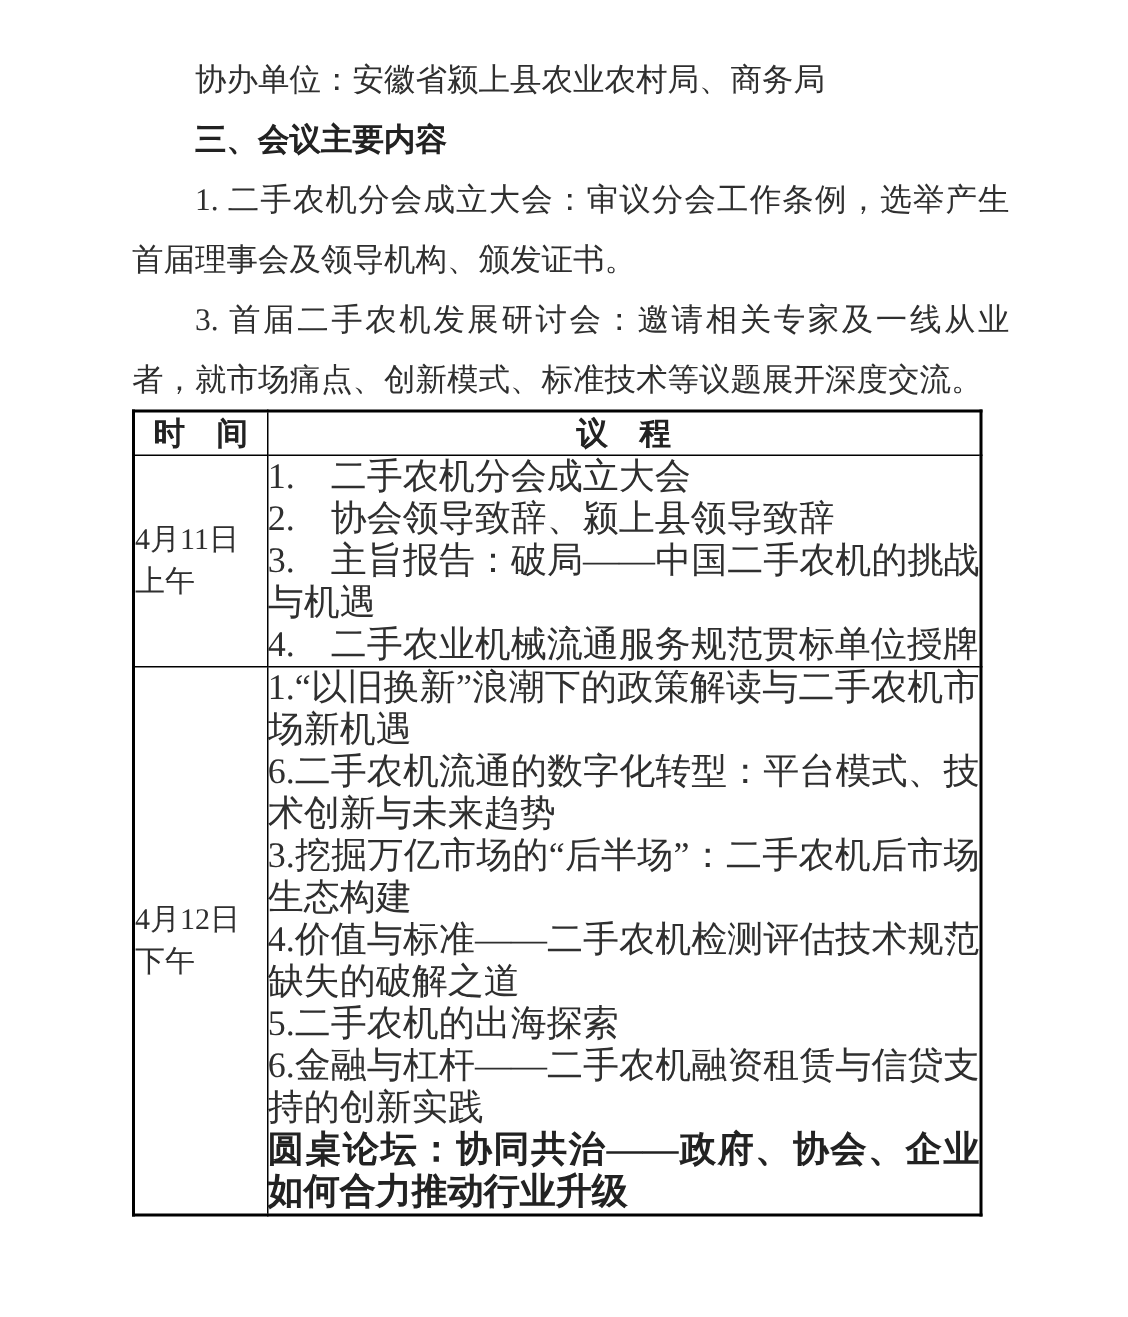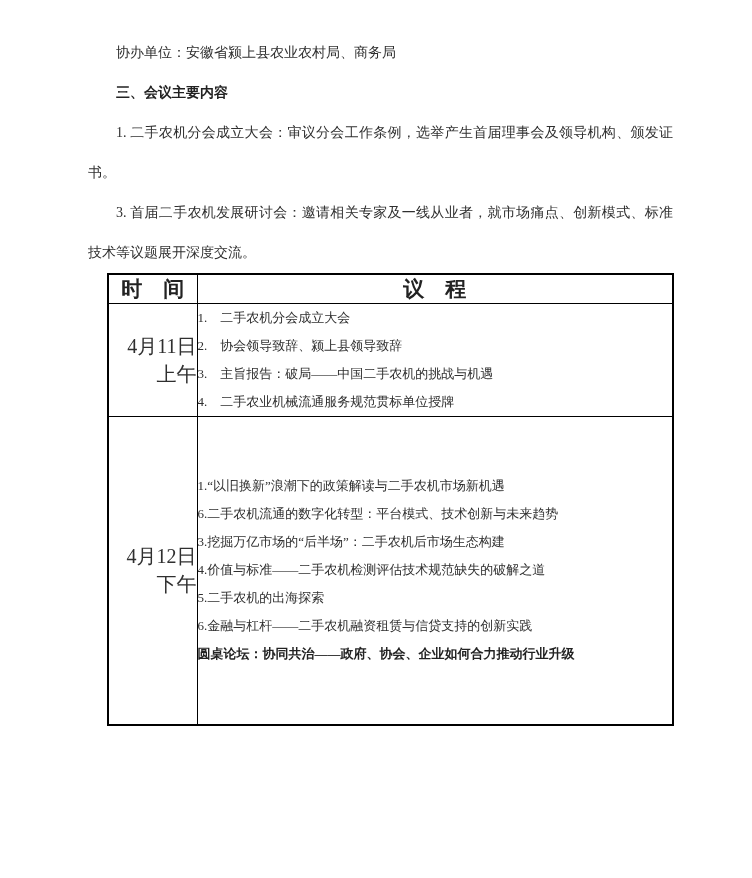--- a/index.html
+++ b/index.html
@@ -15,39 +15,39 @@
     overflow: hidden;
     font-family: "Liberation Serif", "DejaVu Serif", serif;
     color: #2f2f2f;
     box-sizing: border-box;
   }
   .content {
     padding: 33px 79px 0 88px;
   }
   .line, .para, .heading {
     margin: 0;
-    font-size: 14px;
+    font-size: 21px;
     line-height: 40px;
     font-weight: normal;
   }
   .indent {
     text-indent: 2em;
   }
   .para {
     text-indent: 2em;
     text-align: justify;
   }
   .heading {
     font-weight: bold;
     text-indent: 2em;
     color: #222222;
   }
   table.schedule {
     border-collapse: collapse;
-    margin-left: 19px;
+    margin-left: 0;
     margin-top: 0px;
     width: 565px;
     table-layout: fixed;
     border: 2px solid #000000;
   }
   table.schedule th,
   table.schedule td {
     border: 1px solid #000000;
     box-sizing: border-box;
     padding: 0;
@@ -60,26 +60,26 @@
     font-weight: bold;
     text-align: center;
     vertical-align: middle;
     color: #222222;
   }
   td.time {
     vertical-align: middle;
     padding-left: 5px;
     font-size: 20px;
     line-height: 28px;
-    text-align: right;
+    text-align: left;
   }
   td.agenda {
     vertical-align: middle;
     padding: 2px 2px 2px 6px;
-    font-size: 13px;
+    font-size: 24px;
     line-height: 28px;
     text-align: justify;
   }
   td.agenda .item { margin: 0; }
   .bold { font-weight: bold; color: #222222; }
   tr.row-morning td   { height: 112px; }
   tr.row-afternoon td { height: 308px; }
   tr.row-visit td     { height: 32px;  }
   td.agenda.center {
     text-align: center;

